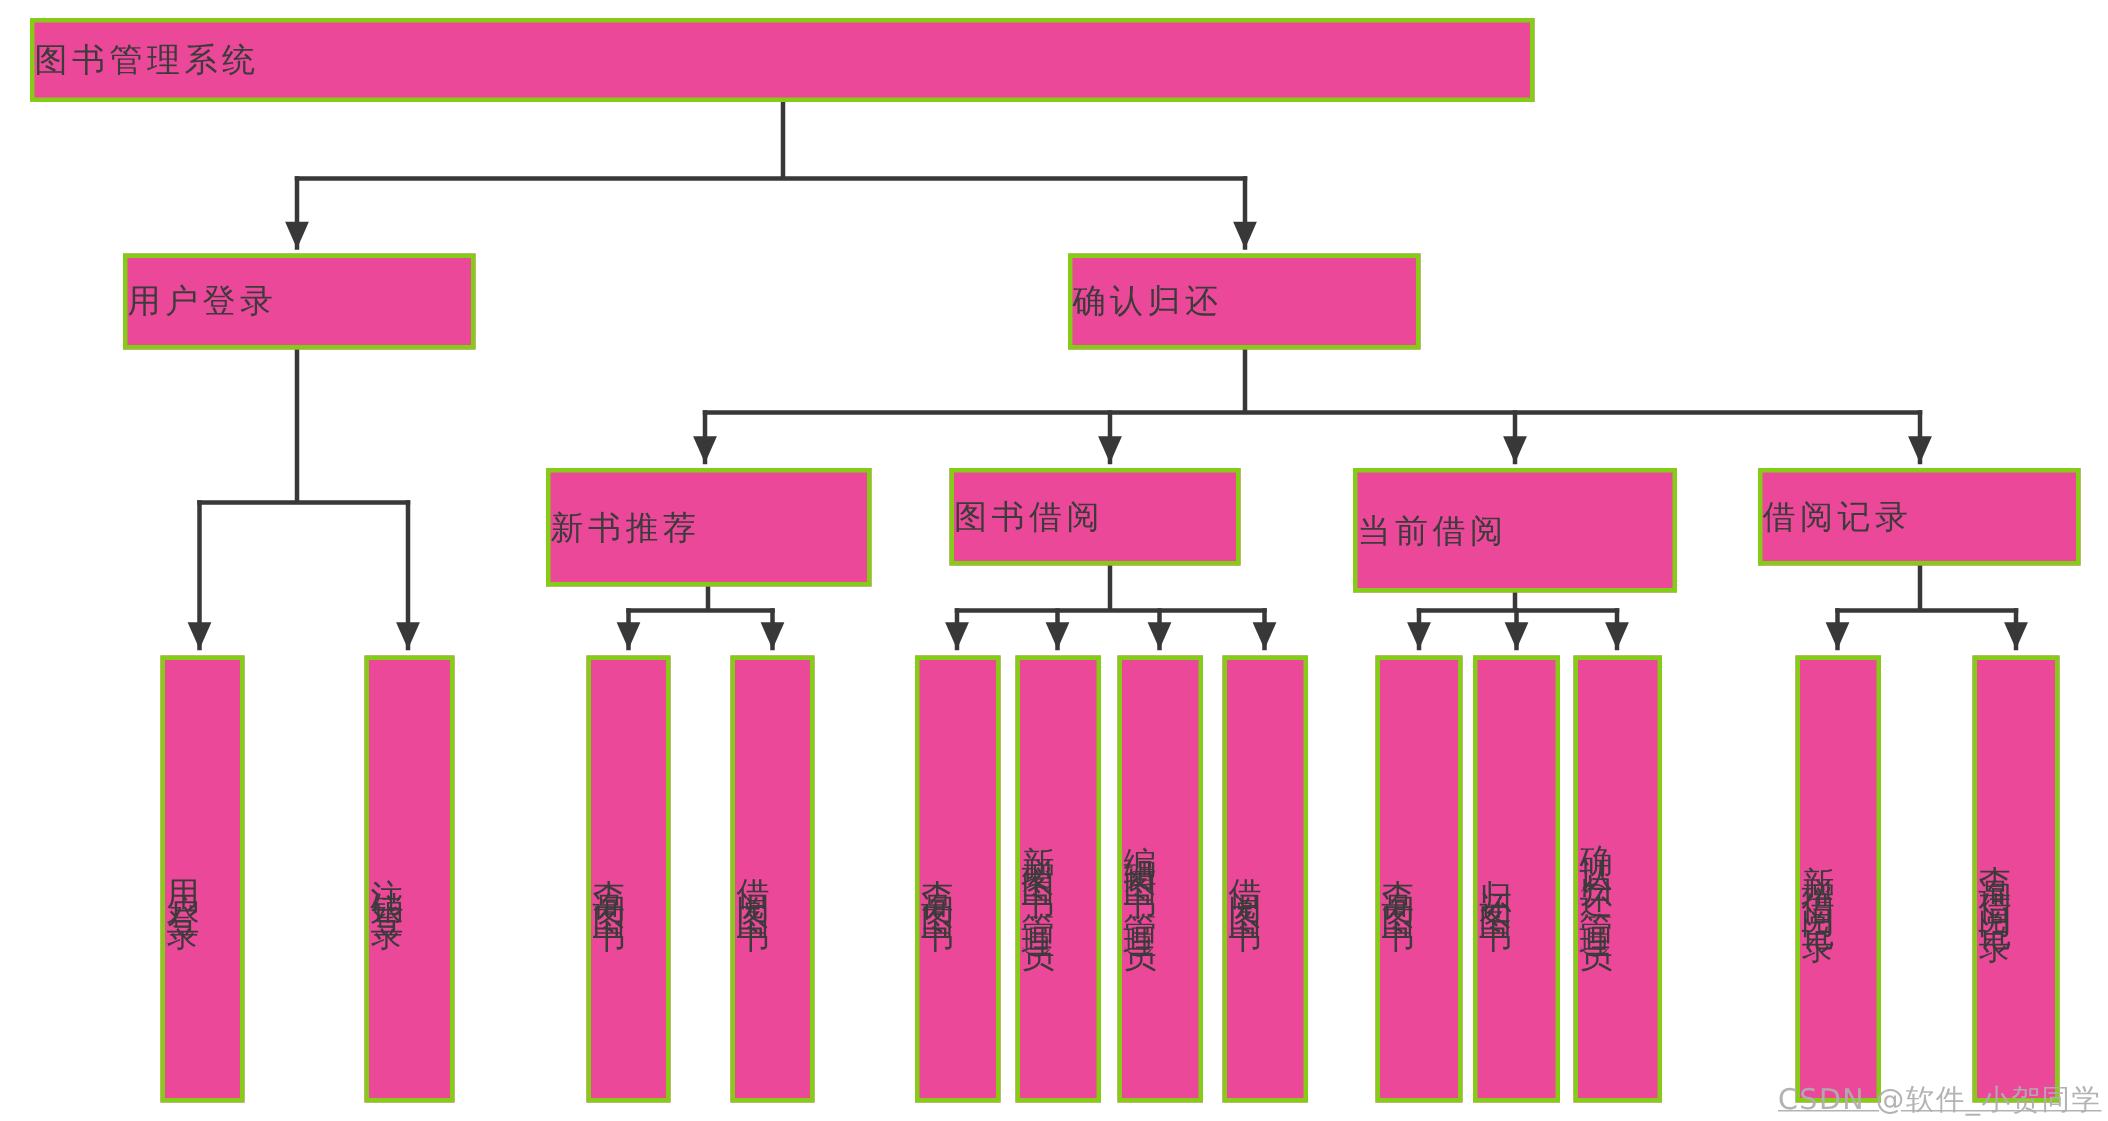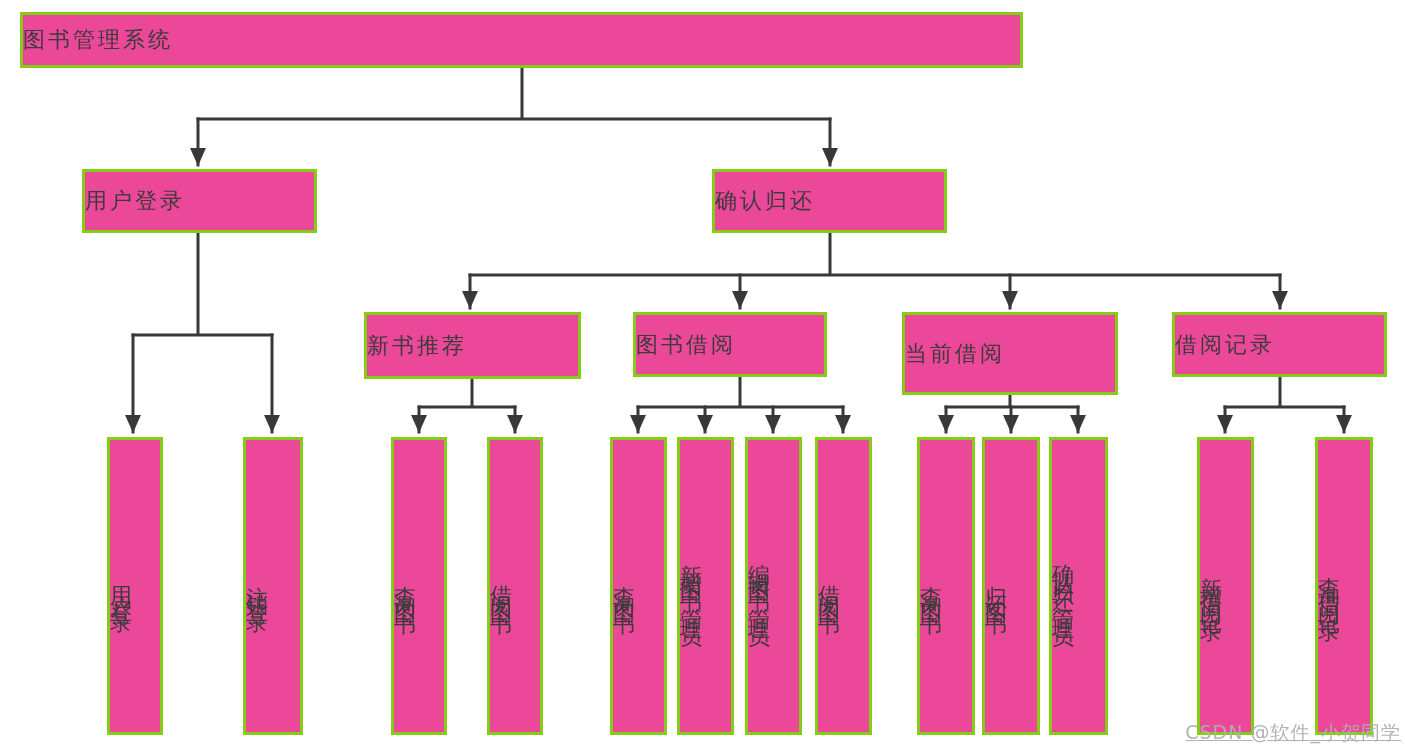--- a/index.html
+++ b/index.html
@@ -108,21 +108,21 @@
     <span class="h-label">确认归还</span>
   </div>
 
   <div class="box" style="left:107px;top:437px;width:56px;height:298px">
     <span class="v-label">用户登录</span>
   </div>
   <div class="box" style="left:243px;top:437px;width:60px;height:298px">
     <span class="v-label">注销登录</span>
   </div>
 
-  <div class="box" style="left:364px;top:312px;width:217px;height:67px">
+  <div class="box" style="left:364px;top:312px;width:217px;height:79px">
     <span class="h-label">新书推荐</span>
   </div>
   <div class="box" style="left:633px;top:312px;width:194px;height:65px">
     <span class="h-label">图书借阅</span>
   </div>
   <div class="box" style="left:902px;top:312px;width:216px;height:83px">
     <span class="h-label">当前借阅</span>
   </div>
   <div class="box" style="left:1172px;top:312px;width:215px;height:65px">
     <span class="h-label">借阅记录</span>

